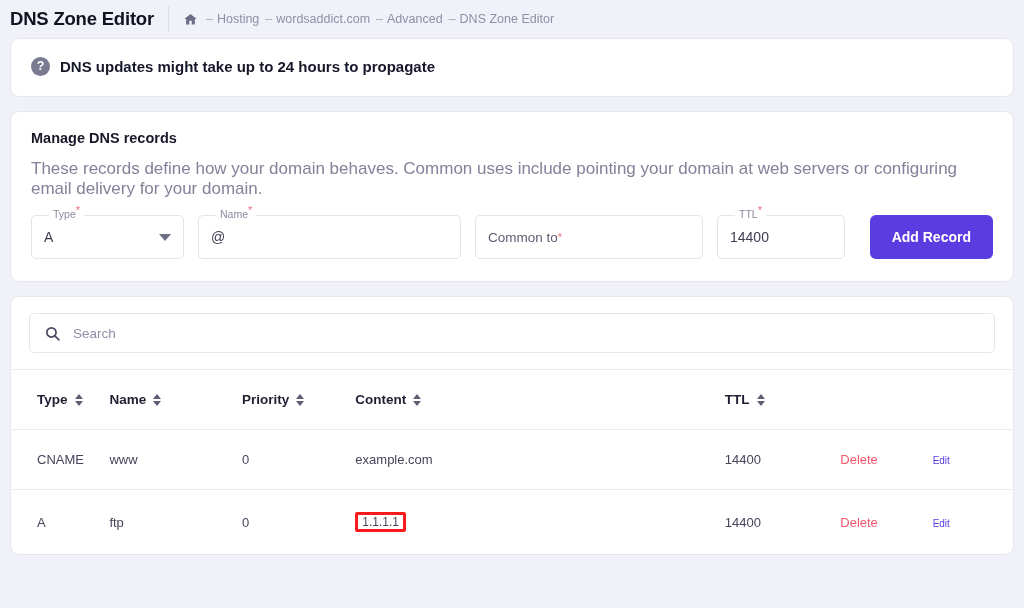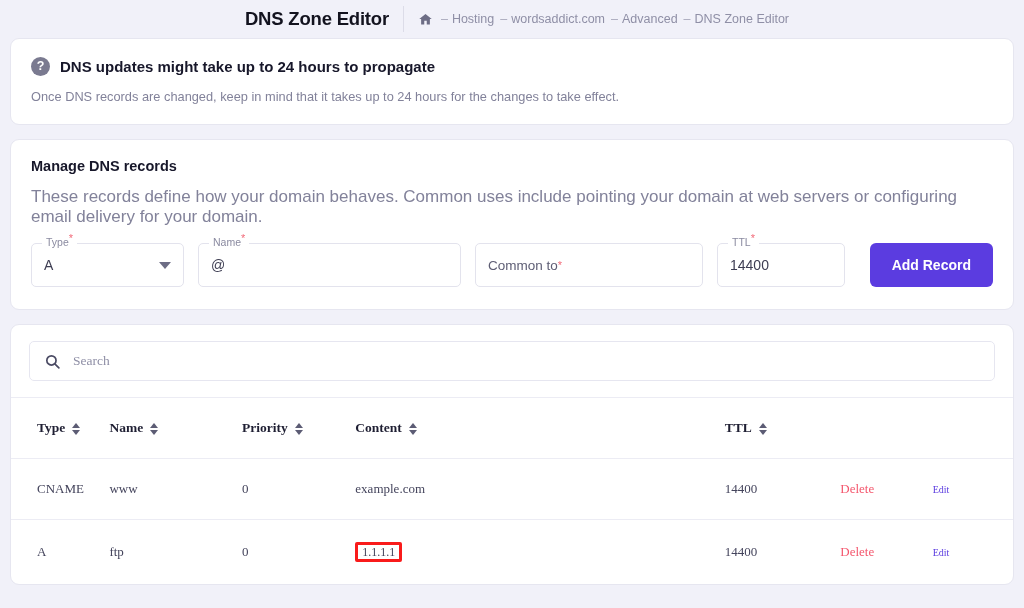--- a/index.html
+++ b/index.html
@@ -12,21 +12,20 @@
     overflow: hidden;
   }
 
   
   .topbar {
     height: 38px;
     background: #f1f1f9;
     display: flex;
     align-items: center;
     padding: 0 0 0 10px;
-    justify-content: center;
   }
   .page-title {
     font-size: 18.5px;
     font-weight: bold;
     color: #13131f;
     letter-spacing: -0.2px;
     padding-right: 14px;
   }
   .tb-sep {
     width: 1px;
@@ -105,21 +104,21 @@
     border: 1px solid #e3e3ed;
     border-radius: 5px;
     display: flex;
     align-items: center;
     padding: 0 12px;
     background: #fff;
   }
   .field .flabel {
     position: absolute;
     top: -7px;
-    left: 10px;
+    left: 17px;
     background: #ffffff;
     padding: 0 4px;
     font-size: 10.5px;
     color: #8a8aa0;
     line-height: 1;
     white-space: nowrap;
   }
   .req { color: #f26b7a; font-size: 11px; vertical-align: super; line-height: 0; }
   .field .fvalue {
     font-size: 14px;
@@ -149,21 +148,21 @@
     font-weight: bold;
     border: none;
     border-radius: 6px;
     height: 44px;
     padding: 0 22px;
     cursor: pointer;
     font-family: "Liberation Sans", sans-serif;
   }
 
   
-  .table-card { padding: 0; overflow: hidden; font-family: Liberation Serif, serif; }
+  .table-card { padding: 0; overflow: hidden; }
   .search-wrap { padding: 16px 18px; }
   .search-box {
     height: 40px;
     border: 1px solid #e6e6f0;
     border-radius: 5px;
     display: flex;
     align-items: center;
     padding: 0 14px;
   }
   .search-icon { margin-right: 12px; display: flex; }
@@ -245,21 +244,20 @@
     <span class="crumb-dash">–</span>
     <span class="crumb">DNS Zone Editor</span>
   </div>
 </div>
 
 <div class="card notice">
   <div class="notice-head">
     <div class="help-icon">?</div>
     <div class="notice-title">DNS updates might take up to 24 hours to propagate</div>
   </div>
-  <div class="notice-body">Once DNS records are changed, keep in mind that it takes up to 24 hours for the changes to take effect.</div>
 </div>
 
 <div class="card manage">
   <div class="manage-title">Manage DNS records</div>
   <div class="manage-desc">These records define how your domain behaves. Common uses include pointing your domain at web servers or configuring email delivery for your domain.</div>
 
   <div class="form-row">
 
     <div class="field f-type">
       <span class="flabel"><span>Type</span><span class="req">*</span></span>

